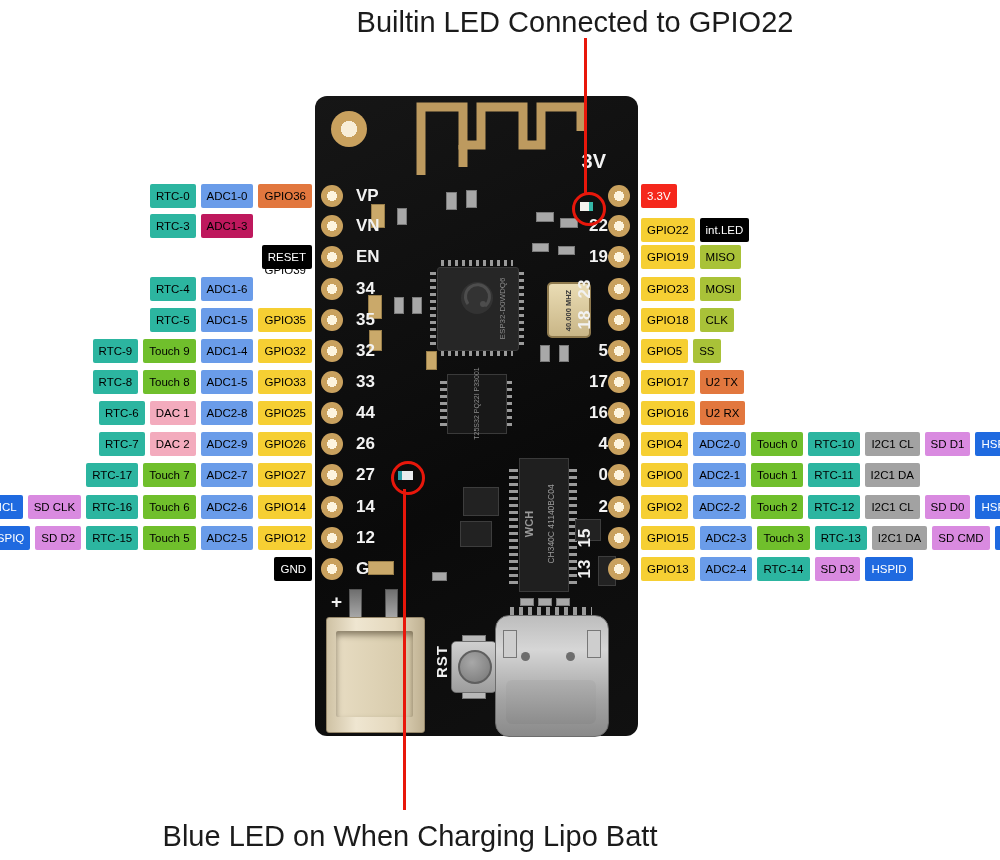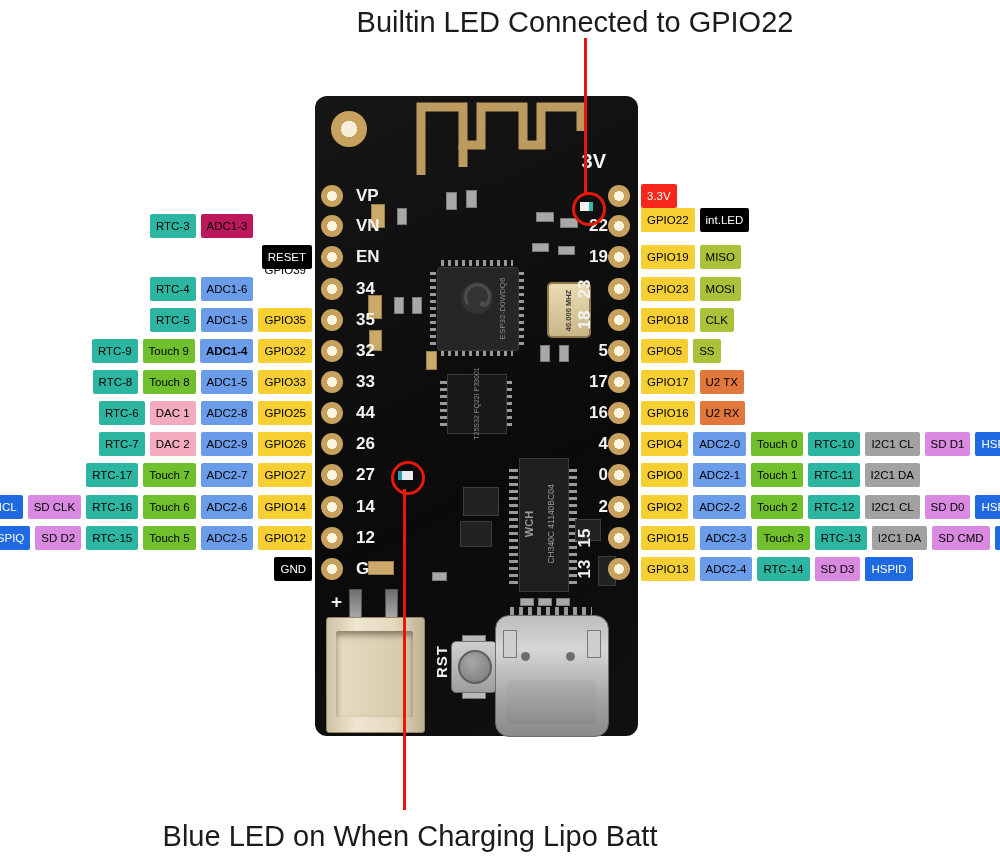--- a/index.html
+++ b/index.html
@@ -142,20 +142,25 @@
   <div class="usb-dot" style="left:566px;"></div>
   <div id="usb-face"></div>
 
   <div class="led-a"></div>
   <div class="led-b"></div>
   <div class="redline" style="left:584px;top:38px;height:155px;"></div>
   <div class="redcircle" style="left:572px;top:192px;"></div>
   <div class="redline" style="left:403px;top:489px;height:321px;"></div>
   <div class="redcircle" style="left:391px;top:461px;"></div>
 
+<div class="pin-row left" style="top: 184px;">
+      <span class="badge" style="background: rgb(44, 181, 160); color: rgb(0, 0, 0);">RTC-0</span>
+      <span class="badge" style="background: rgb(106, 156, 233); color: rgb(0, 0, 0);">ADC1-0</span>
+      <span class="badge" style="background: rgb(226, 119, 62); color: rgb(0, 0, 0);">GPIO36</span>
+    </div>
     <div class="hole" style="left: 321px; top: 185px;"></div>
     <div class="silk" style="left: 356px; top: 185px;">VP</div>
     <div class="pin-row left" style="top: 214px;">
       <span class="badge" style="background: rgb(44, 181, 160); color: rgb(0, 0, 0);">RTC-3</span>
       <span class="badge" style="background: #be185d; color: rgb(0, 0, 0);">ADC1-3</span>
       <span class="badge" style="background: rgb(226, 119, 62); color: rgb(0, 0, 0); margin-top: 44px;">GPIO39</span>
     </div>
     <div class="hole" style="left: 321px; top: 215px;"></div>
     <div class="silk" style="left: 356px; top: 215px;">VN</div>
     <div class="pin-row left" style="top: 245px; padding-left: 47px;">
@@ -173,21 +178,21 @@
     <div class="pin-row left" style="top: 308px; border-radius: 9px;">
       <span class="badge" style="background: rgb(44, 181, 160); color: rgb(0, 0, 0);">RTC-5</span>
       <span class="badge" style="background: rgb(106, 156, 233); color: rgb(0, 0, 0);">ADC1-5</span>
       <span class="badge" style="background: rgb(246, 207, 51); color: rgb(0, 0, 0);">GPIO35</span>
     </div>
     <div class="hole" style="left: 321px; top: 309px;"></div>
     <div class="silk" style="left: 356px; top: 309px;">35</div>
     <div class="pin-row left" style="top: 339px;">
       <span class="badge" style="background: rgb(44, 181, 160); color: rgb(0, 0, 0);">RTC-9</span>
       <span class="badge" style="background: rgb(112, 191, 44); color: rgb(0, 0, 0);">Touch 9</span>
-      <span class="badge" style="background: rgb(106, 156, 233); color: rgb(0, 0, 0); font-weight: bold;">ADC1-4</span>
+      <span class="badge" style="background: rgb(106, 156, 233); color: rgb(0, 0, 0);">ADC1-4</span>
       <span class="badge" style="background: rgb(246, 207, 51); color: rgb(0, 0, 0);">GPIO32</span>
     </div>
     <div class="hole" style="left: 321px; top: 340px;"></div>
     <div class="silk" style="left: 356px; top: 340px;">32</div>
     <div class="pin-row left" style="top: 370px;">
       <span class="badge" style="background: rgb(44, 181, 160); color: rgb(0, 0, 0);">RTC-8</span>
       <span class="badge" style="background: rgb(112, 191, 44); color: rgb(0, 0, 0);">Touch 8</span>
       <span class="badge" style="background: rgb(106, 156, 233); color: rgb(0, 0, 0);">ADC1-5</span>
       <span class="badge" style="background: rgb(246, 207, 51); color: rgb(0, 0, 0);">GPIO33</span>
     </div>
@@ -240,21 +245,21 @@
     <div class="pin-row left" style="top: 557px;">
       <span class="badge" style="background: rgb(0, 0, 0); color: rgb(255, 255, 255);">GND</span>
     </div>
     <div class="hole" style="left: 321px; top: 558px;"></div>
     <div class="silk" style="left: 356px; top: 558px;">G</div>
     <div class="pin-row right" style="top: 184px;">
       <span class="badge" style="background: rgb(245, 39, 28); color: rgb(255, 255, 255);">3.3V</span>
     </div>
     <div class="hole" style="left: 608px; top: 185px;"></div>
     <div class="silk right-al" style="left: 550px; top: 150px; font-size: 20px;">3V</div>
-    <div class="pin-row right" style="top: 208px;">
+    <div class="pin-row right" style="top: 218px;">
       <span class="badge" style="background: rgb(246, 207, 51); color: rgb(0, 0, 0);">GPIO22</span>
       <span class="badge" style="background: rgb(0, 0, 0); color: rgb(255, 255, 255);">int.LED</span>
     </div>
     <div class="hole" style="left: 608px; top: 215px;"></div>
     <div class="silk right-al" style="left: 552px; top: 215px;">22</div>
     <div class="pin-row right" style="top: 245px;">
       <span class="badge" style="background: rgb(246, 207, 51); color: rgb(0, 0, 0);">GPIO19</span>
       <span class="badge" style="background: rgb(169, 194, 56); color: rgb(0, 0, 0);">MISO</span>
     </div>
     <div class="hole" style="left: 608px; top: 246px;"></div>

